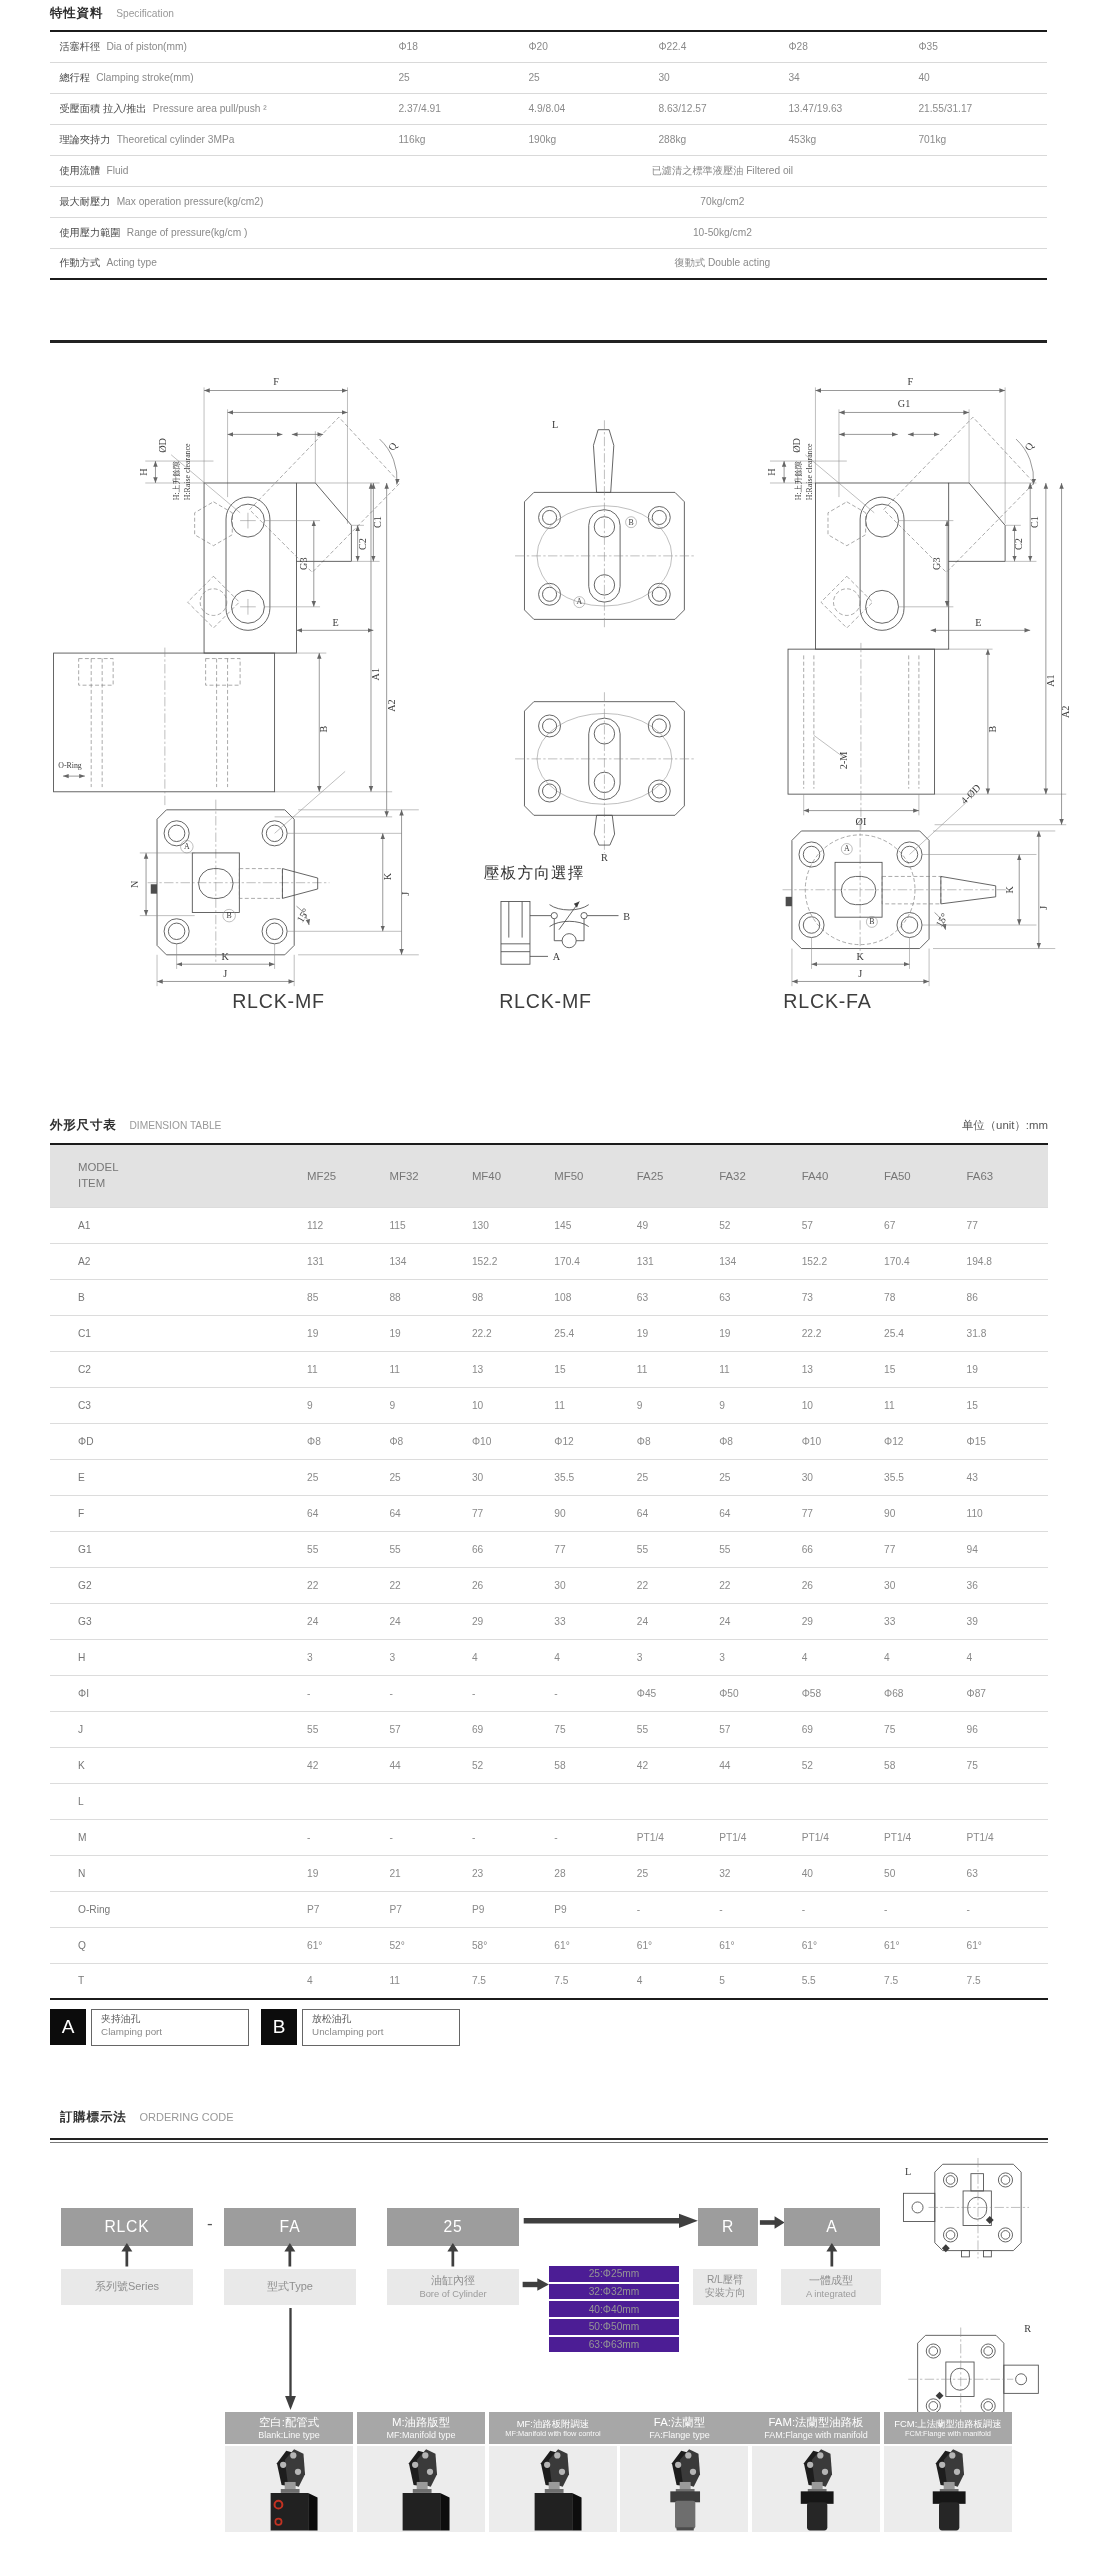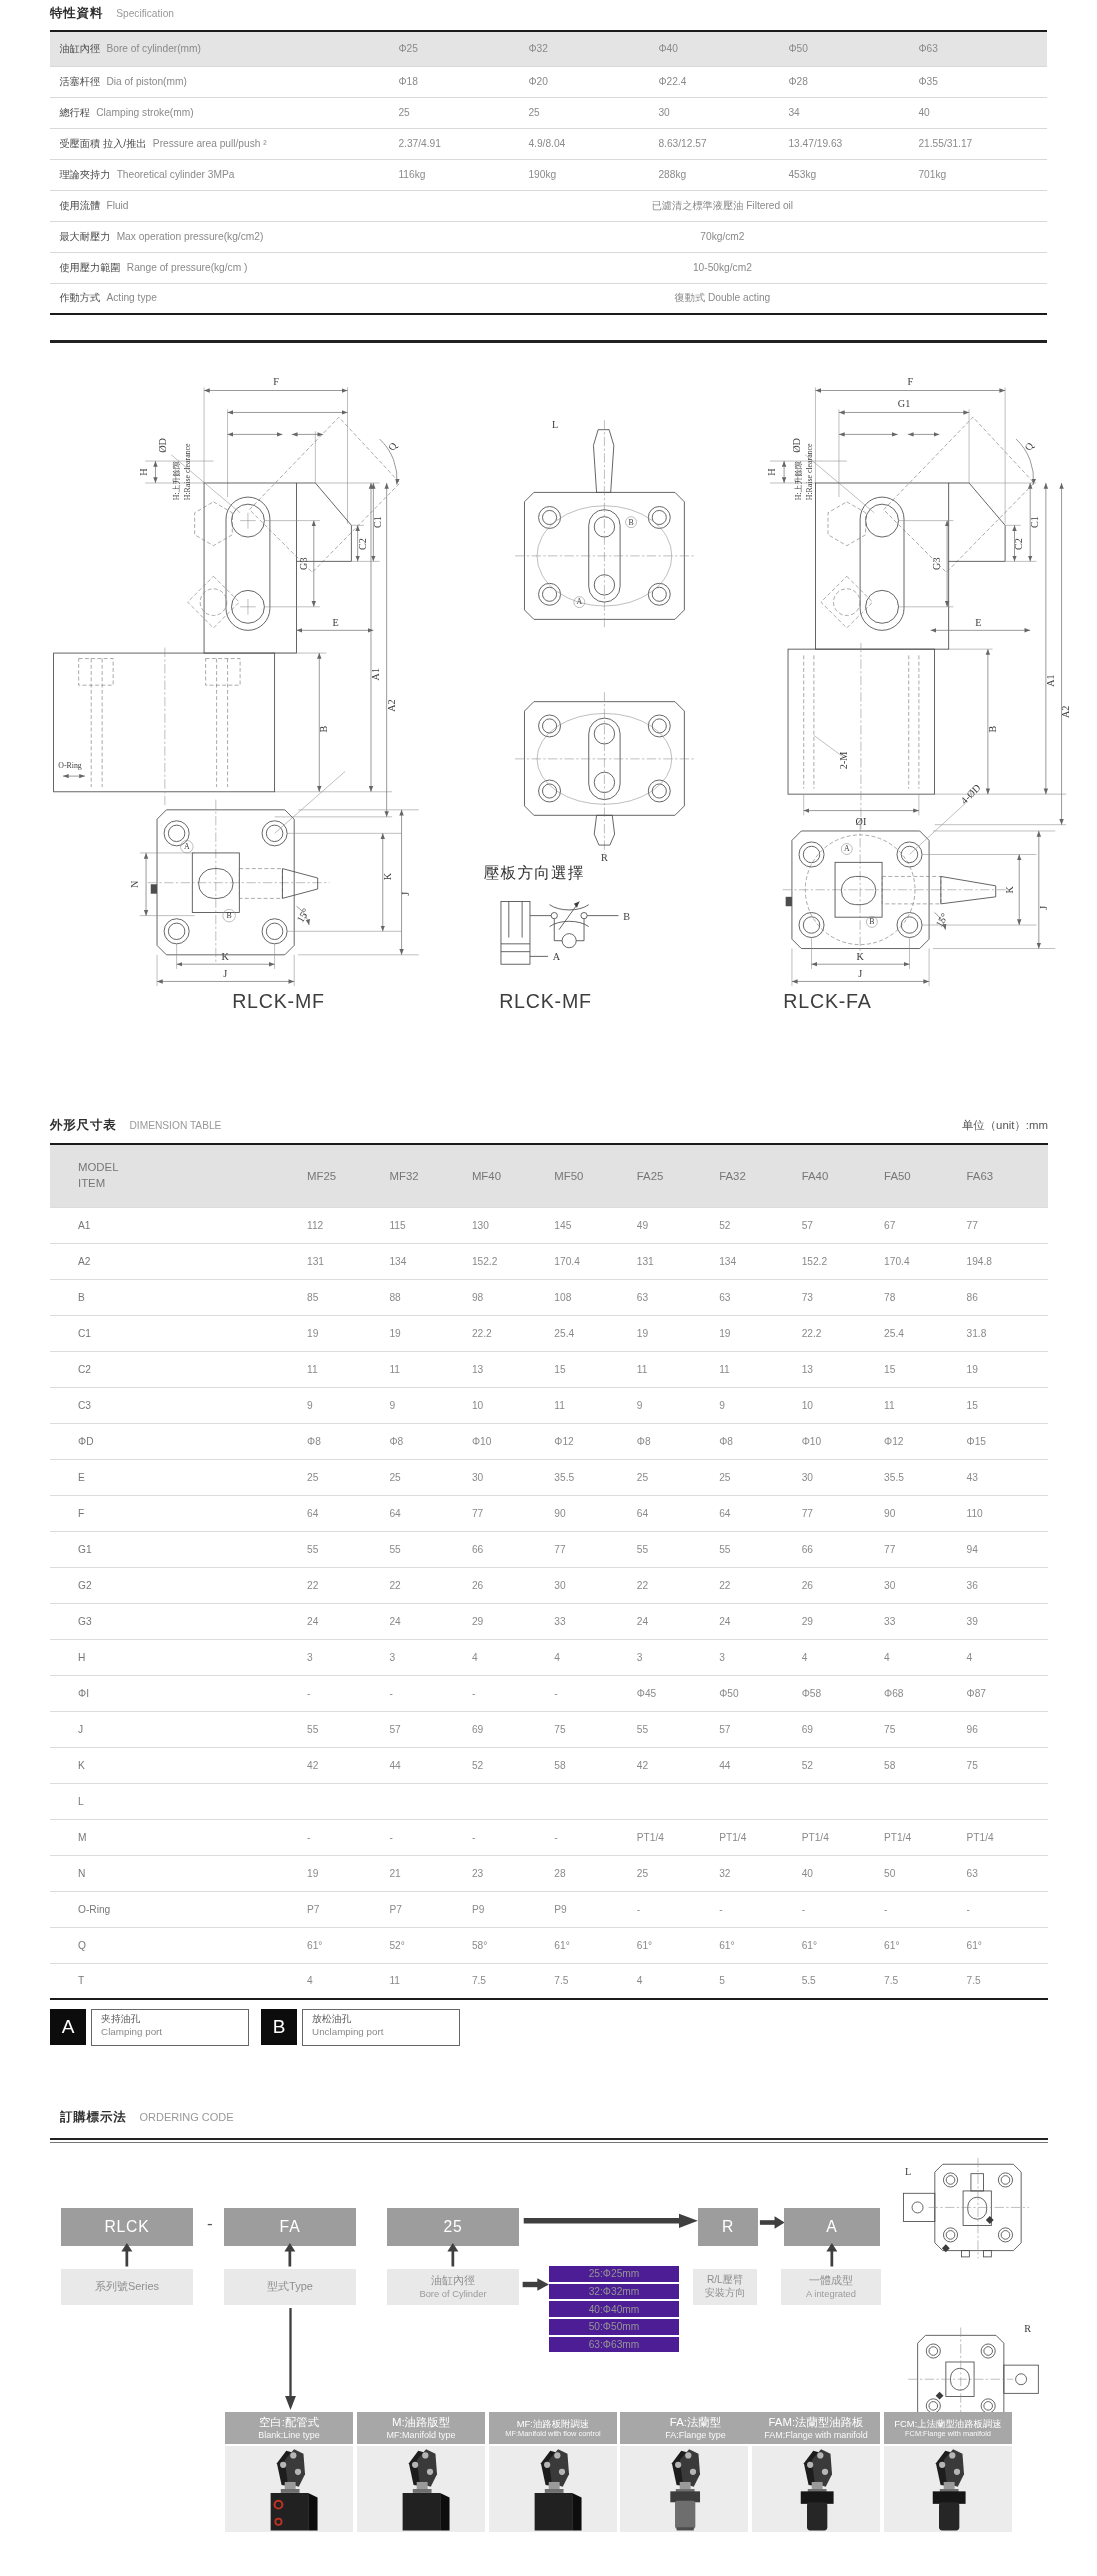--- a/index.html
+++ b/index.html
@@ -81,28 +81,20 @@
 <body>
 
 <div id="page">
 
   <div class="abs sec-title" style="left:50px;top:4.7px;">
     <span class="zh">特性資料</span>
     <span class="en">Specification</span>
   </div>
   <table id="spec-table" class="abs" style="left:50px;top:30px;">
     <tbody>
-        <tr class="srow shead">
-          <td class="slabel"><span class="zh">油缸內徑</span><span class="en">Bore of cylinder(mm)</span></td>
-          <td class="sval">Φ25</td>
-          <td class="sval">Φ32</td>
-          <td class="sval">Φ40</td>
-          <td class="sval">Φ50</td>
-          <td class="sval">Φ63</td>
-        </tr>
         <tr class="srow">
           <td class="slabel"><span class="zh">活塞杆徑</span><span class="en">Dia of piston(mm)</span></td>
           <td class="sval">Φ18</td>
           <td class="sval">Φ20</td>
           <td class="sval">Φ22.4</td>
           <td class="sval">Φ28</td>
           <td class="sval">Φ35</td>
         </tr>
         <tr class="srow">
           <td class="slabel"><span class="zh">總行程</span><span class="en">Clamping stroke(mm)</span></td>
@@ -895,21 +887,21 @@
         <div class="l2">Blank:Line type</div>
       </div>
       <div class="tcell" style="position: absolute; left: 357px; top: 2412px; width: 128px;">
         <div class="l1">M:油路版型</div>
         <div class="l2">MF:Manifold type</div>
       </div>
       <div class="tcell small" style="position: absolute; left: 489px; top: 2412px; width: 128px;">
         <div class="l1">MF:油路板附調速</div>
         <div class="l2">MF:Manifold with flow control</div>
       </div>
-      <div class="tcell" style="position: absolute; left: 620px; top: 2412px; width: 151px; text-align: center;">
+      <div class="tcell" style="position: absolute; left: 604px; top: 2412px; width: 151px; text-align: center;">
         <div class="l1">FA:法蘭型</div>
         <div class="l2">FA:Flange type</div>
       </div>
       <div class="tcell" style="position: absolute; left: 752px; top: 2412px; width: 128px;">
         <div class="l1">FAM:法蘭型油路板</div>
         <div class="l2">FAM:Flange with manifold</div>
       </div>
       <div class="tcell small" style="position: absolute; left: 884px; top: 2412px; width: 128px;">
         <div class="l1">FCM:上法蘭型油路板調速</div>
         <div class="l2">FCM:Flange with manifold</div>

